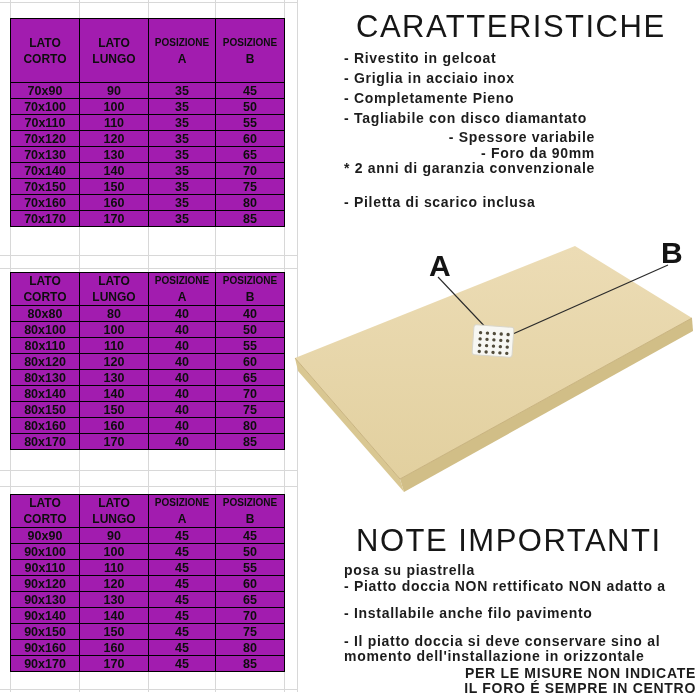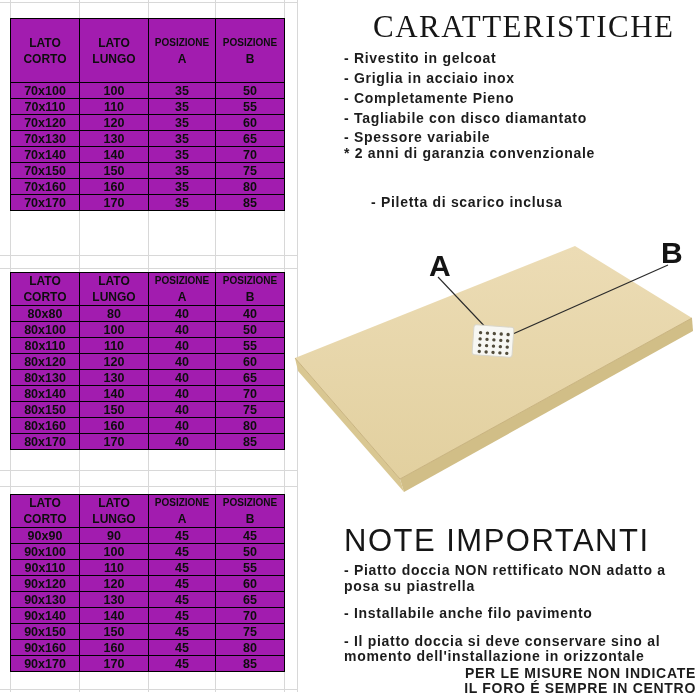--- a/index.html
+++ b/index.html
@@ -18,28 +18,28 @@
              padding:0;color:#0d0d0d;font-weight:bold;}
   table.dims td{height:15px;font-size:12.5px;}
   table.dims th{font-size:12px;line-height:16px;}
   table.dims th div.hsmall{font-size:10px;letter-spacing:0;}
   .t1{top:18px;} .t1 thead tr{height:64px;} .t1 th{line-height:21px;}
   .t2{top:272px;} .t2 thead tr{height:31px;}
   .t3{top:494px;} .t3 thead tr{height:31px;}
 
   
   .big-title{position:absolute;font-size:31px;letter-spacing:1.5px;color:#161616;white-space:nowrap;}
-  #car-title{left:373px;top:9px;font-family:Liberation Serif, serif;}
-  #note-title{left:344px;top:523px;}
+  #car-title{left:356px;top:9px;}
+  #note-title{left:356px;top:523px;}
   .txt-list{position:absolute;left:344px;}
   .txt-list > div, .txt-one{font-weight:bold;font-size:14px;letter-spacing:.7px;color:#1c1c1c;
              white-space:nowrap;}
   #car-list{top:51px;} #car-list > div{line-height:15px;margin-bottom:5px;}
-  #car-list-tight{top:130px;} #car-list-tight > div{line-height:15.5px;margin-bottom:0;}
-  .txt-one{position:absolute;left:344px;top:194px;margin-left:27px;}
+  #car-list-tight{top:130px;} #car-list-tight > div{line-height:15.5px;margin-bottom:0;text-align:right;}
+  .txt-one{position:absolute;left:344px;top:194px;}
   #note-list{top:563px;} #note-list > div{line-height:15.5px;margin-bottom:12px;}
   #note-list > div > div{white-space:nowrap;}
   #note-footer{position:absolute;left:352px;top:666px;width:344px;text-align:center;}
   #note-footer > div{font-weight:bold;font-size:14px;letter-spacing:.7px;color:#1c1c1c;line-height:15px;text-align:right;}
 
   svg.diagram{position:absolute;left:280px;top:230px;}
   svg text{font-family:"Liberation Sans", sans-serif;}
 </style>
 </head>
 <body>
@@ -81,20 +81,26 @@
           <div>A</div>
         </th>
         <th>
           <div class="hsmall">POSIZIONE</div>
           <div>B</div>
         </th>
       </tr>
     </thead>
   <tbody>
       <tr>
+        <td>70x90</td>
+        <td>90</td>
+        <td>35</td>
+        <td>45</td>
+      </tr>
+      <tr>
         <td>70x100</td>
         <td>100</td>
         <td>35</td>
         <td>50</td>
       </tr>
       <tr>
         <td>70x110</td>
         <td>110</td>
         <td>35</td>
         <td>55</td>
@@ -308,20 +314,21 @@
 
 <div id="car-title" class="big-title">CARATTERISTICHE</div>
 <div id="car-list" class="txt-list">
     <div>- Rivestito in gelcoat</div>
     <div>- Griglia in acciaio inox</div>
     <div>- Completamente Pieno</div>
     <div>- Tagliabile con disco diamantato</div>
   </div>
 <div id="car-list-tight" class="txt-list">
     <div>- Spessore variabile</div>
+    <div>- Foro da 90mm</div>
     <div>* 2 anni di garanzia convenzionale</div>
   </div>
 <div class="txt-one">- Piletta di scarico inclusa</div>
 
 <svg class="diagram" width="420" height="295" viewBox="280 230 420 295">
   <defs>
     <linearGradient id="trayGrad" x1="0" y1="0" x2="0" y2="1">
       <stop offset="0" stop-color="#ecdcb5"></stop>
       <stop offset="1" stop-color="#e2d09f"></stop>
     </linearGradient>
@@ -357,22 +364,22 @@
         <circle cx="507.6" cy="352.4" r="1.7" fill="#524c3b"></circle>
       </g>
   </g>
   <text x="429" y="276" font-size="30" font-weight="bold" fill="#141414">A</text>
   <text x="661" y="263" font-size="30" font-weight="bold" fill="#141414">B</text>
 </svg>
 
 <div id="note-title" class="big-title">NOTE IMPORTANTI</div>
 <div id="note-list" class="txt-list">
     <div>
+      <div>posa su piastrella</div>
       <div>- Piatto doccia NON rettificato NON adatto a</div>
-      <div>posa su piastrella</div>
     </div>
     <div>
       <div>- Installabile anche filo pavimento</div>
     </div>
     <div>
       <div>- Il piatto doccia si deve conservare sino al</div>
       <div>momento dell'installazione in orizzontale</div>
     </div>
   </div>
 <div id="note-footer">

